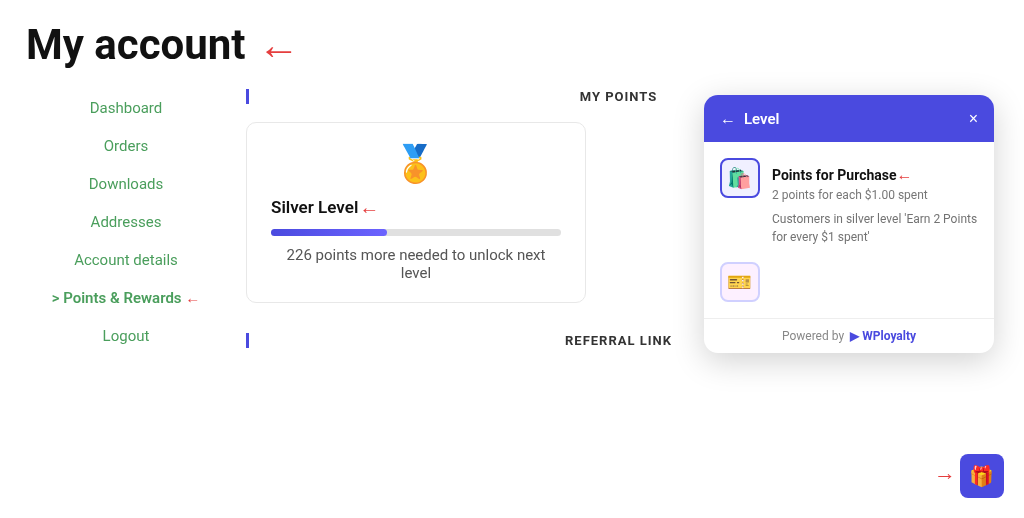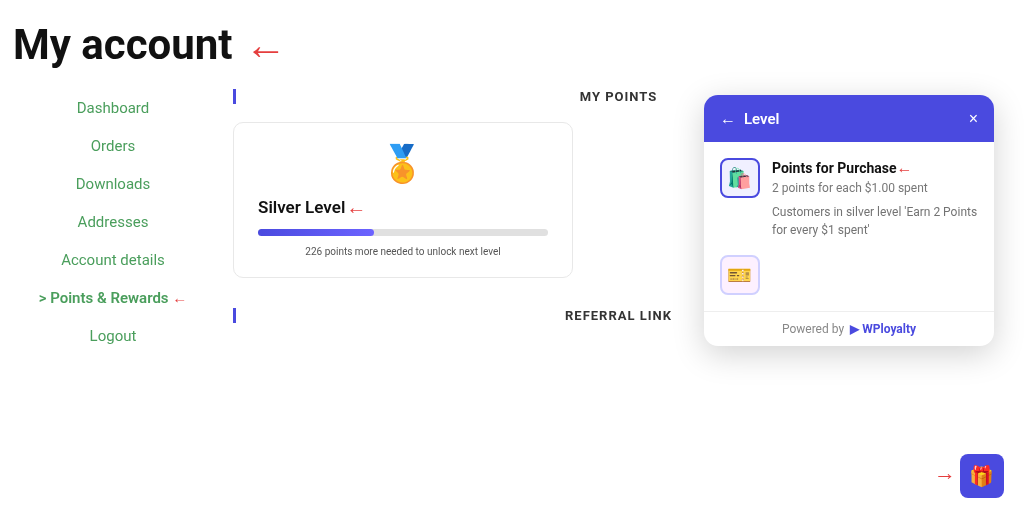--- a/index.html
+++ b/index.html
@@ -8,21 +8,21 @@
       background: #fff;
       width: 1024px;
       height: 518px;
       overflow: hidden;
       position: relative;
     }
 
     .page-container {
       display: flex;
       flex-direction: column;
-      padding: 20px 13px;
+      padding: 20px 26px;
       height: 100%;
     }
 
     .page-title {
       font-size: 42px;
       font-weight: 700;
       color: #111;
       margin-bottom: 20px;
       display: flex;
       align-items: center;
@@ -118,21 +118,21 @@
     }
 
     .progress-bar-fill {
       background: linear-gradient(90deg, #4a4adf, #6c63ff);
       border-radius: 10px;
       height: 100%;
       width: 40%;
     }
 
     .points-note {
-      font-size: 10px;
+      font-size: 15px;
       color: #555;
     }
 
     
     .earn-popup {
       position: absolute;
       top: 95px;
       right: 30px;
       width: 290px;
       background: #fff;
@@ -199,20 +199,21 @@
 
     .earn-item-text {
       flex: 1;
     }
 
     .earn-item-title-row {
       display: flex;
       align-items: center;
       gap: 0;
       margin-bottom: 4px;
+      margin-top: 7px;
     }
 
     .earn-item-title {
       font-size: 14px;
       font-weight: 700;
       color: #111;
     }
 
     .earn-item-arrow {
       color: #e53e3e;

